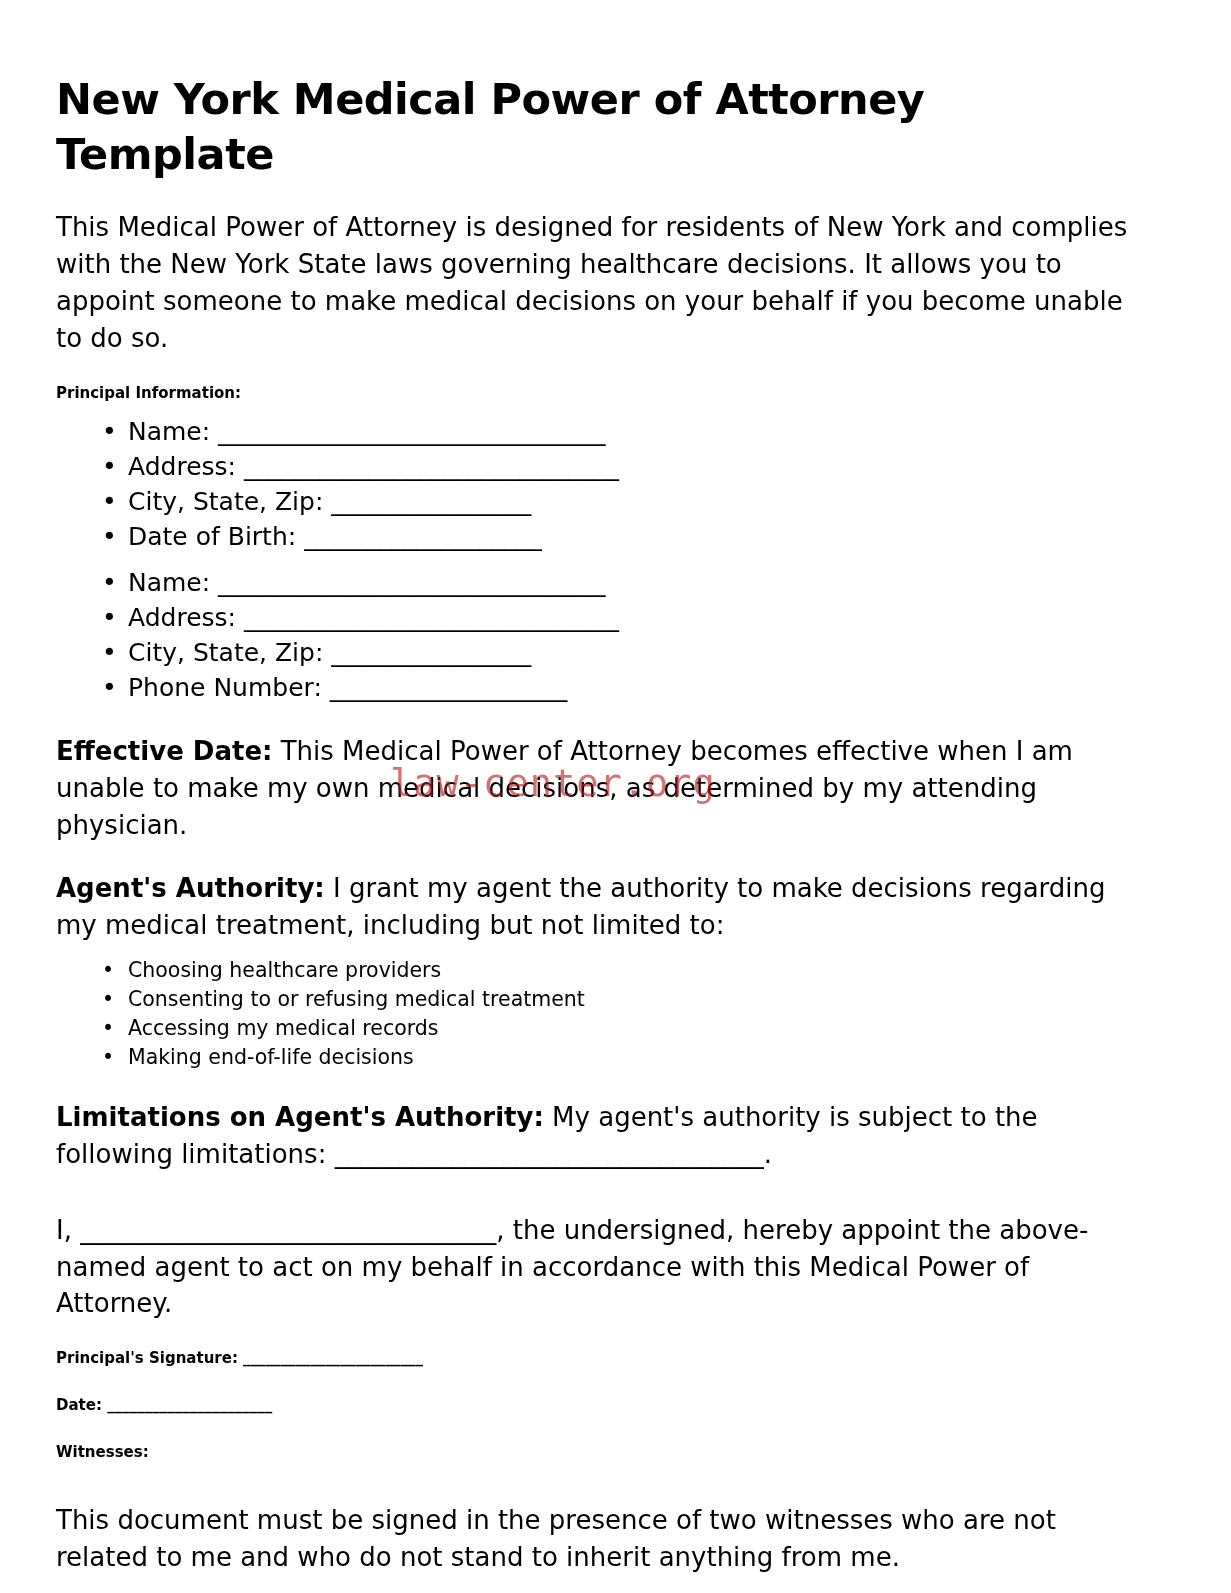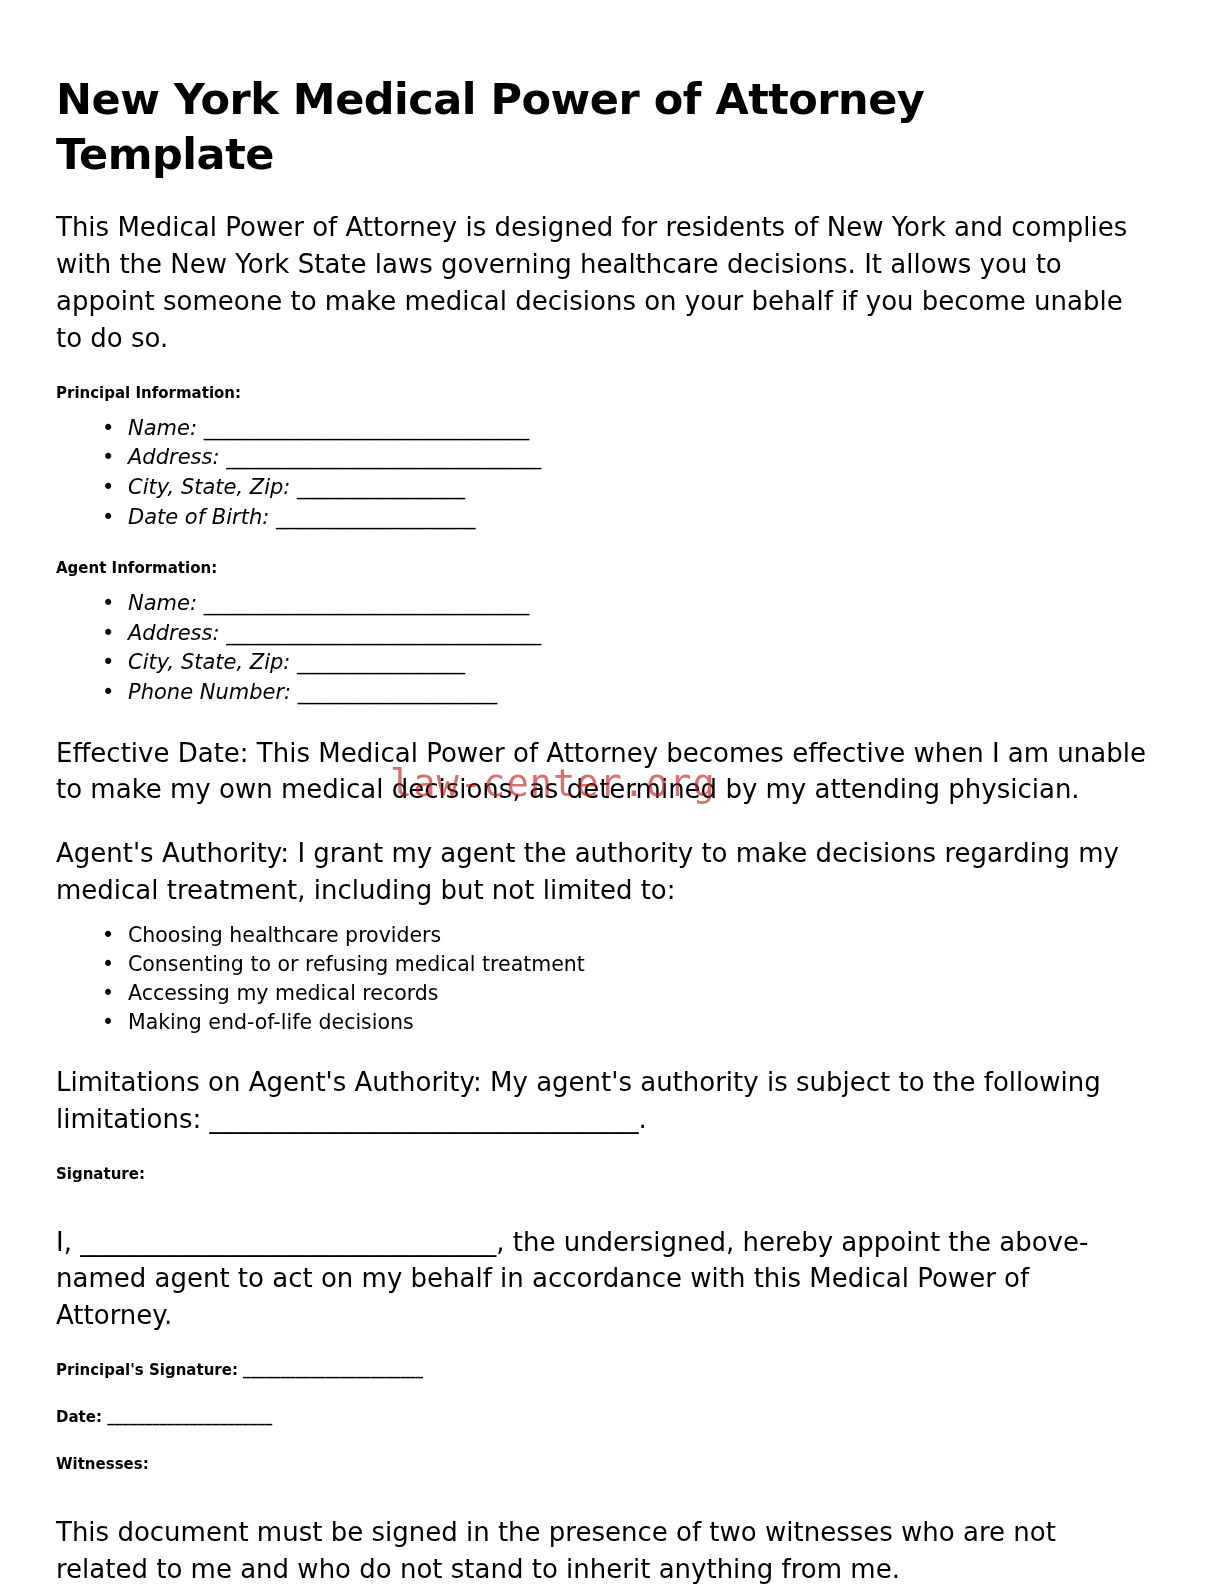--- a/index.html
+++ b/index.html
@@ -40,25 +40,24 @@
     font-weight: bold;
     line-height: 1.4;
     margin: 26px 0 0 0;
   }
   ul.fields {
     margin: 10px 0 0 0;
     padding-left: 72px;
     list-style: none;
   }
   ul.fields li {
-    font-size: 21px;
+    font-size: 25px;
     line-height: 1.41;
     position: relative;
     padding-left: 0;
-    font-style: italic;
   }
   ul.fields li::before {
     content: "•";
     position: absolute;
     left: -26px;
     top: 0;
   }
   ul.bullets {
     margin: 12px 0 0 0;
     padding-left: 72px;
@@ -78,21 +77,21 @@
   ol.witnesses {
     margin: 30px 0 0 0;
     padding-left: 100px;
     font-size: 20.5px;
     line-height: 1.41;
   }
   ol.witnesses li {
     padding-left: 6px;
   }
   .b {
-    font-weight: normal;
+    font-weight: bold;
     margin-top: 16px;
   }
   .watermark {
     position: absolute;
     left: 390px;
     top: 762px;
     font-family: "DejaVu Sans Mono", monospace;
     font-size: 37px;
     letter-spacing: 1px;
     color: #b91c1c;
@@ -111,41 +110,39 @@
   <p class="para">This Medical Power of Attorney is designed for residents of New York and complies with the New York State laws governing healthcare decisions. It allows you to appoint someone to make medical decisions on your behalf if you become unable to do so.</p>
 
   <div class="section-head">Principal Information:</div>
   <ul class="fields">
     <li>Name: _______________________________</li>
     <li>Address: ______________________________</li>
     <li>City, State, Zip: ________________</li>
     <li>Date of Birth: ___________________</li>
   </ul>
 
-  <div class="section-head">Agent Information:</div>
   <ul class="fields">
     <li>Name: _______________________________</li>
     <li>Address: ______________________________</li>
     <li>City, State, Zip: ________________</li>
     <li>Phone Number: ___________________</li>
   </ul>
 
   <p class="para"><span class="b">Effective Date:</span><span> This Medical Power of Attorney becomes effective when I am unable to make my own medical decisions, as determined by my attending physician.</span></p>
 
   <p class="para"><span class="b">Agent's Authority:</span><span> I grant my agent the authority to make decisions regarding my medical treatment, including but not limited to:</span></p>
   <ul class="bullets">
     <li>Choosing healthcare providers</li>
     <li>Consenting to or refusing medical treatment</li>
     <li>Accessing my medical records</li>
     <li>Making end-of-life decisions</li>
   </ul>
 
   <p class="para"><span class="b">Limitations on Agent's Authority:</span><span> My agent's authority is subject to the following limitations: _________________________________.</span></p>
 
-  <div class="section-head">Signature:</div>
   <p class="para tight">I, ________________________________, the undersigned, hereby appoint the above-named agent to act on my behalf in accordance with this Medical Power of Attorney.</p>
 
   <div class="section-head">Principal's Signature: ________________________</div>
 
   <div class="section-head">Date: ______________________</div>
 
   <div class="section-head">Witnesses:</div>
   <p class="para tight">This document must be signed in the presence of two witnesses who are not related to me and who do not stand to inherit anything from me.</p>
   <ol class="witnesses">
     <li>Witness 1 Name: _____________________________</li>

